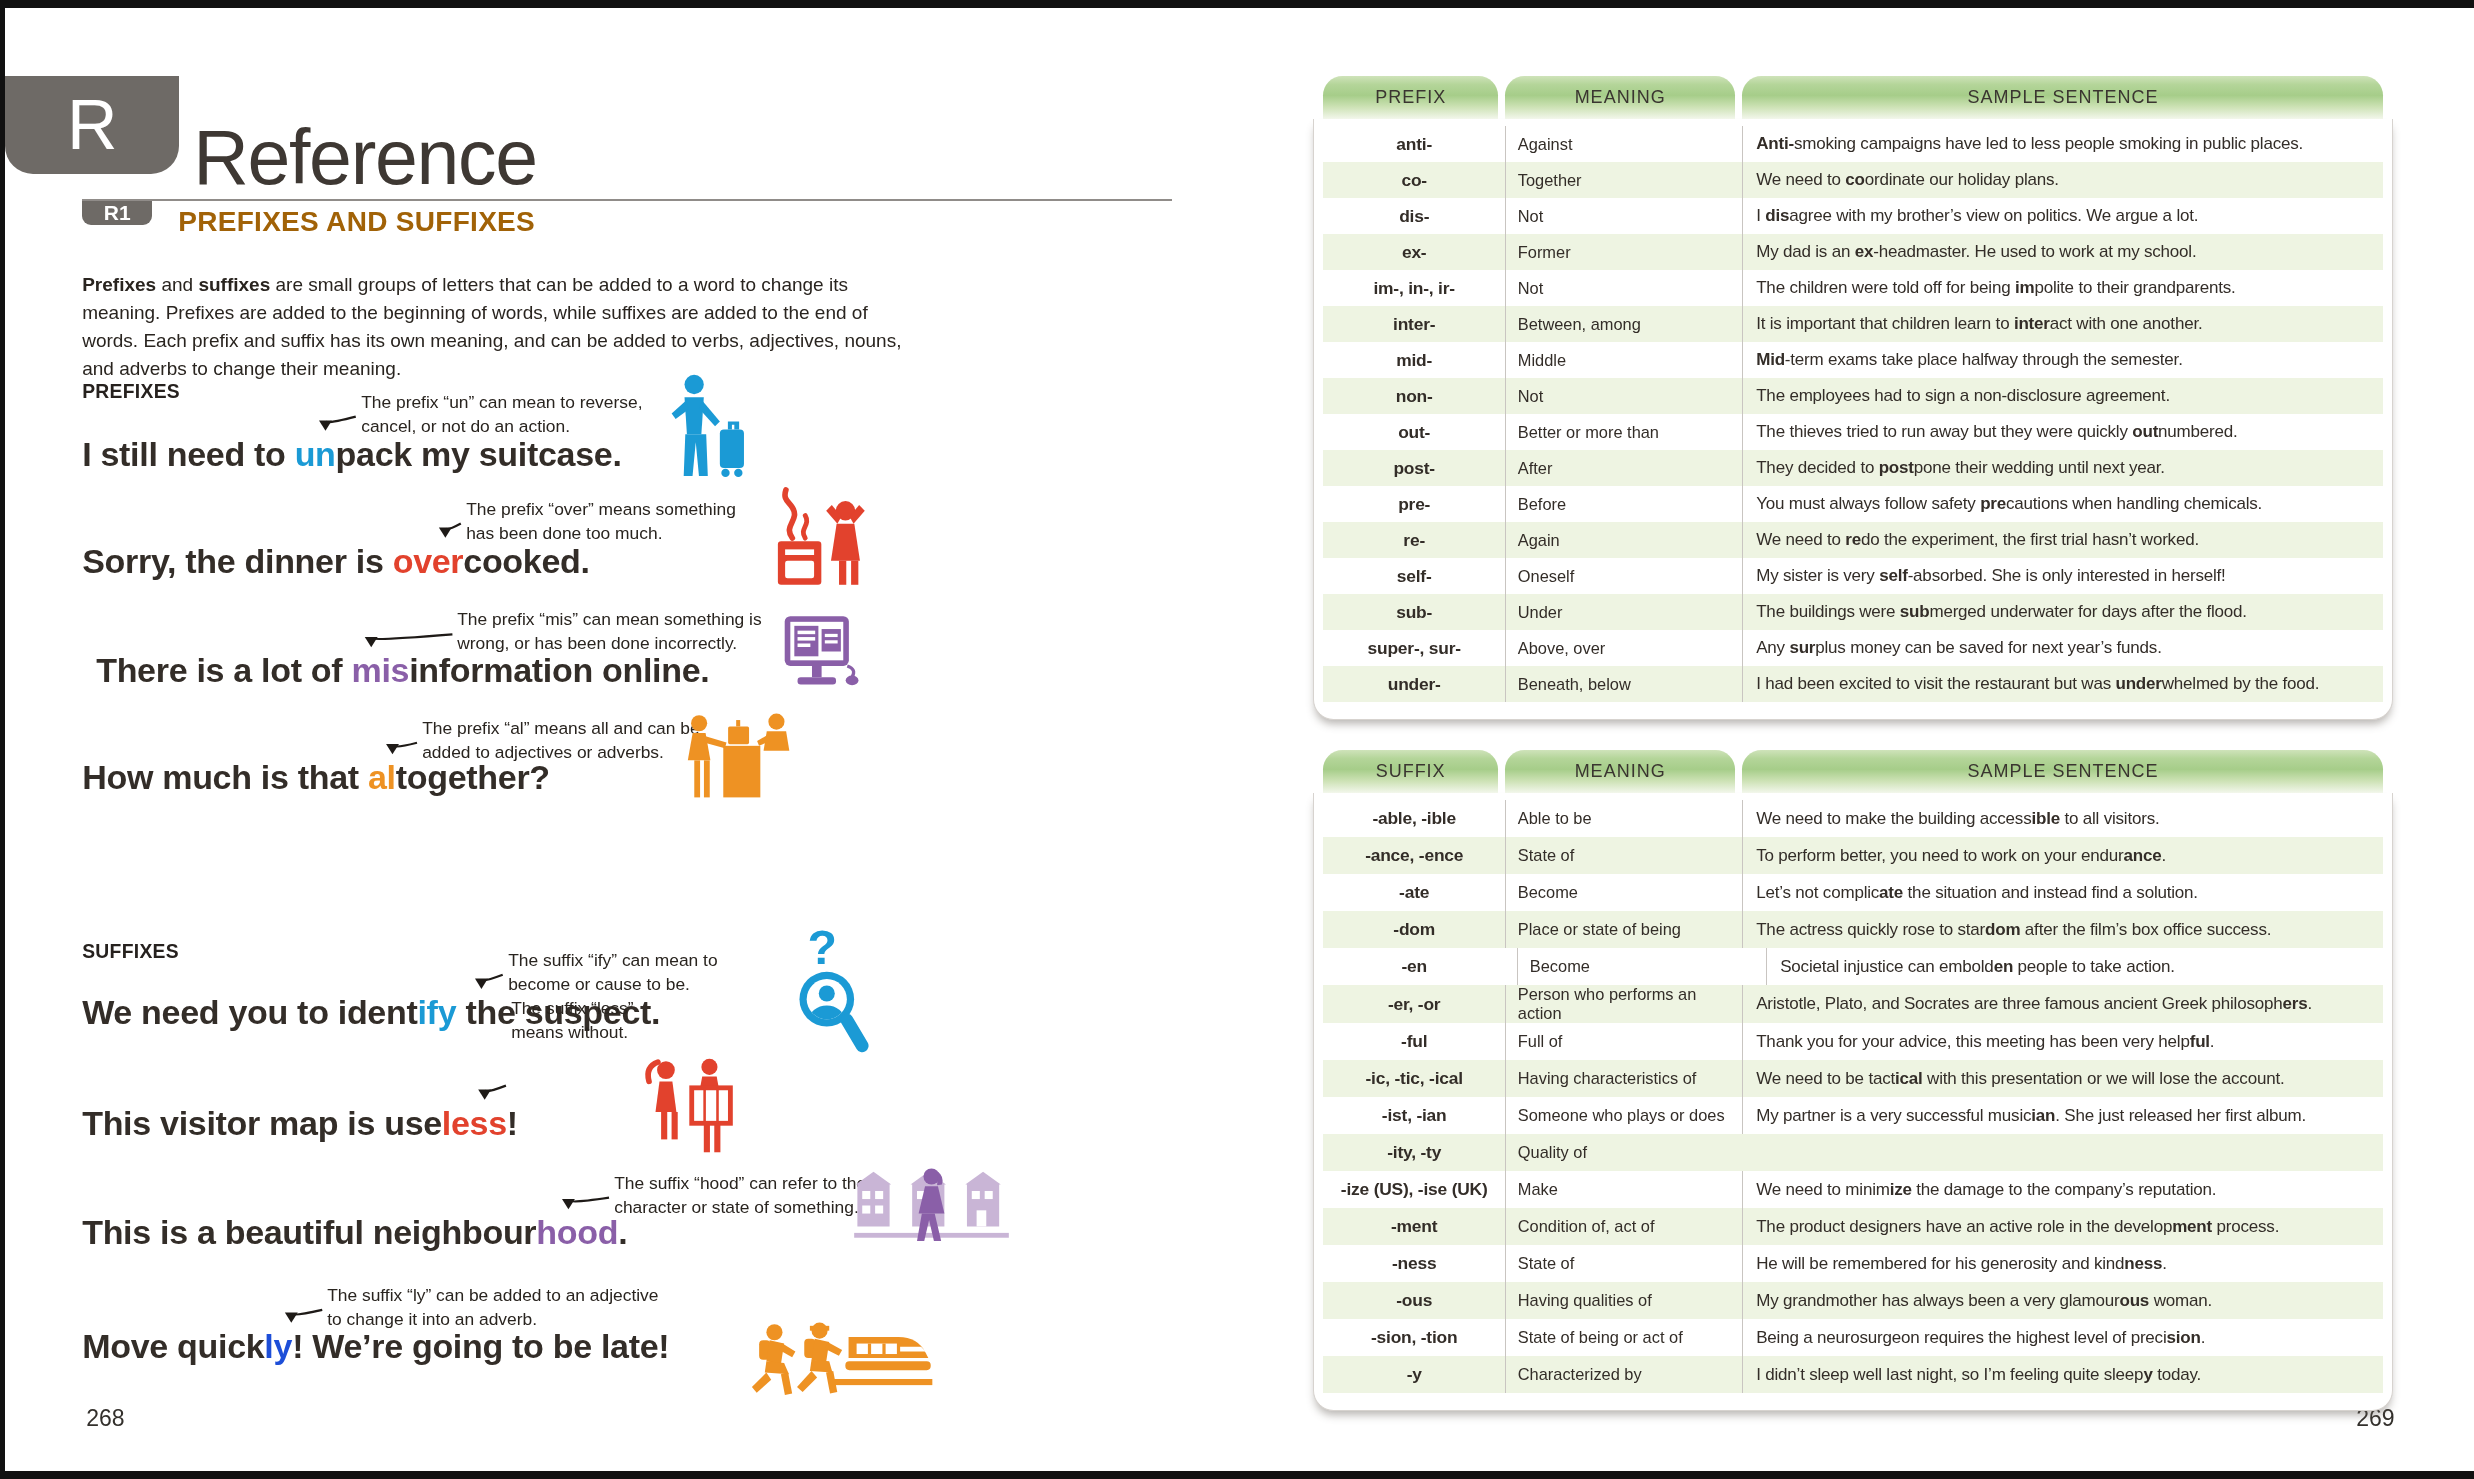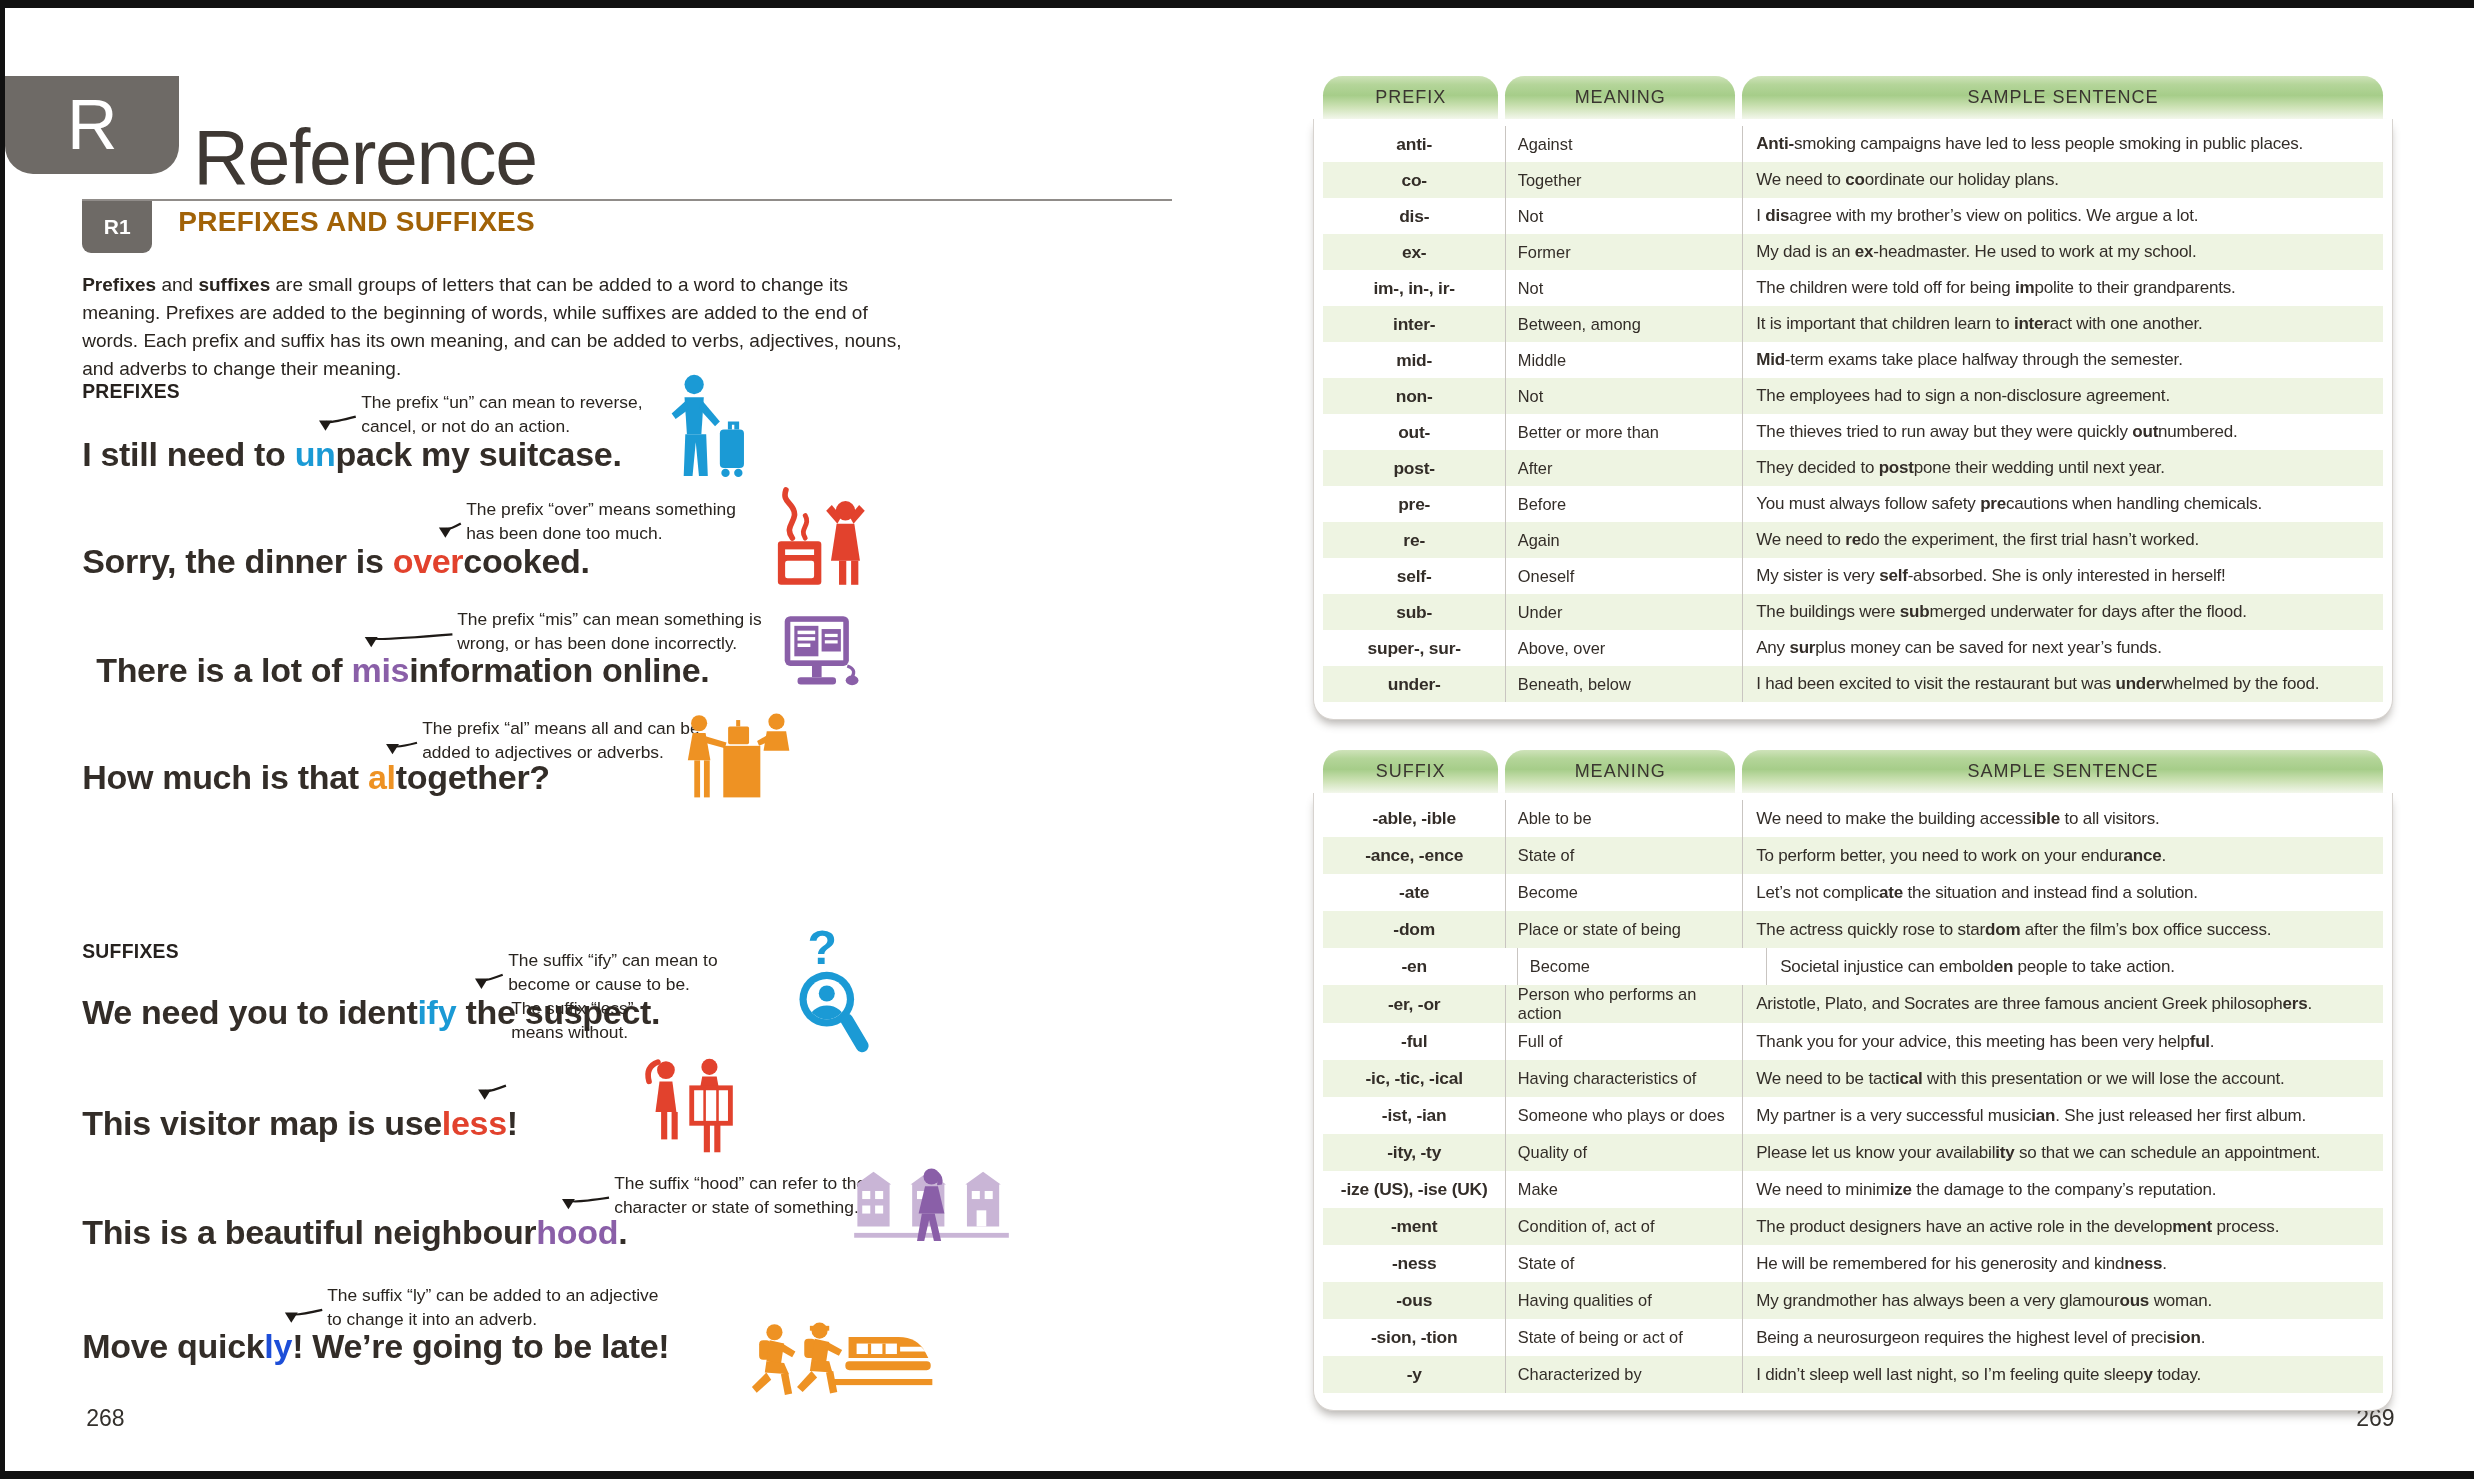--- a/index.html
+++ b/index.html
@@ -5,21 +5,21 @@
   html,body{margin:0;padding:0;background:#111;}
   body{width:2475px;height:1480px;position:relative;font-family:"Liberation Sans",sans-serif;}
   #sheet{position:absolute;left:5.2px;top:7.7px;width:2470px;height:1463px;background:#ffffff;overflow:hidden;}
 
   
   .r-tab{position:absolute;left:0;top:68px;width:174px;height:98px;background:var(--tabgray);
          border-radius:0 0 28px 28px;color:#fff;display:flex;align-items:center;justify-content:center;
          font-size:70px;font-weight:300;}
   .book-title{position:absolute;left:188px;top:76px;font-size:77px;font-weight:300;color:#3e3833;letter-spacing:-1.3px;margin-top:29px;}
   .lrule{position:absolute;left:77px;top:191px;width:1090px;height:1.9px;background:#908c89;}
-  .sec-badge{position:absolute;left:77px;top:193px;width:70px;height:52px;background:var(--tabgray);
+  .sec-badge{position:absolute;left:77px;top:193px;width:70px;height:24px;background:var(--tabgray);
              border-radius:0 0 9px 9px;color:#fff;font-weight:bold;font-size:21px;
              display:flex;align-items:center;justify-content:center;}
   .sec-title{position:absolute;left:173px;top:198px;font-size:28px;font-weight:bold;color:#a16207;letter-spacing:0.3px;}
   .intro{position:absolute;left:77px;top:244px;width:825px;font-size:19px;line-height:28px;color:#29241f;}
   .group-label{position:absolute;left:77px;font-size:19.3px;font-weight:bold;color:#26211e;letter-spacing:0.3px;}
   .pageno{position:absolute;font-size:23px;color:#33302c;}
 
   .ex-sent{position:absolute;font-size:34px;font-weight:bold;color:#332d28;letter-spacing:-0.3px;white-space:nowrap;}
   .ex-ann{position:absolute;font-size:17.4px;line-height:24px;color:#29241f;white-space:nowrap;}
   .ex-icon{position:absolute;}
@@ -470,23 +470,20 @@
           <div class="gt-row" style="min-height: 37px;">
             <div class="tcell affix">-ist, -ian</div>
             <div class="tcell meaning">Someone who plays or does</div>
             <div class="tcell sentence">
               <span><span>My partner is a very successful music</span><span style="font-weight: bold;">ian</span><span>. She just released her first album.</span></span>
             </div>
           </div>
           <div class="gt-row alt" style="min-height: 37px;">
             <div class="tcell affix">-ity, -ty</div>
             <div class="tcell meaning">Quality of</div>
-            <div class="tcell sentence">
-              <span><span>Please let us know your availabil</span><span style="font-weight: bold;">ity</span><span> so that we can schedule an appointment.</span></span>
-            </div>
           </div>
           <div class="gt-row" style="min-height: 37px;">
             <div class="tcell affix">-ize (US), -ise (UK)</div>
             <div class="tcell meaning">Make</div>
             <div class="tcell sentence">
               <span><span>We need to minim</span><span style="font-weight: bold;">ize</span><span> the damage to the company’s reputation.</span></span>
             </div>
           </div>
           <div class="gt-row alt" style="min-height: 37px;">
             <div class="tcell affix">-ment</div>

